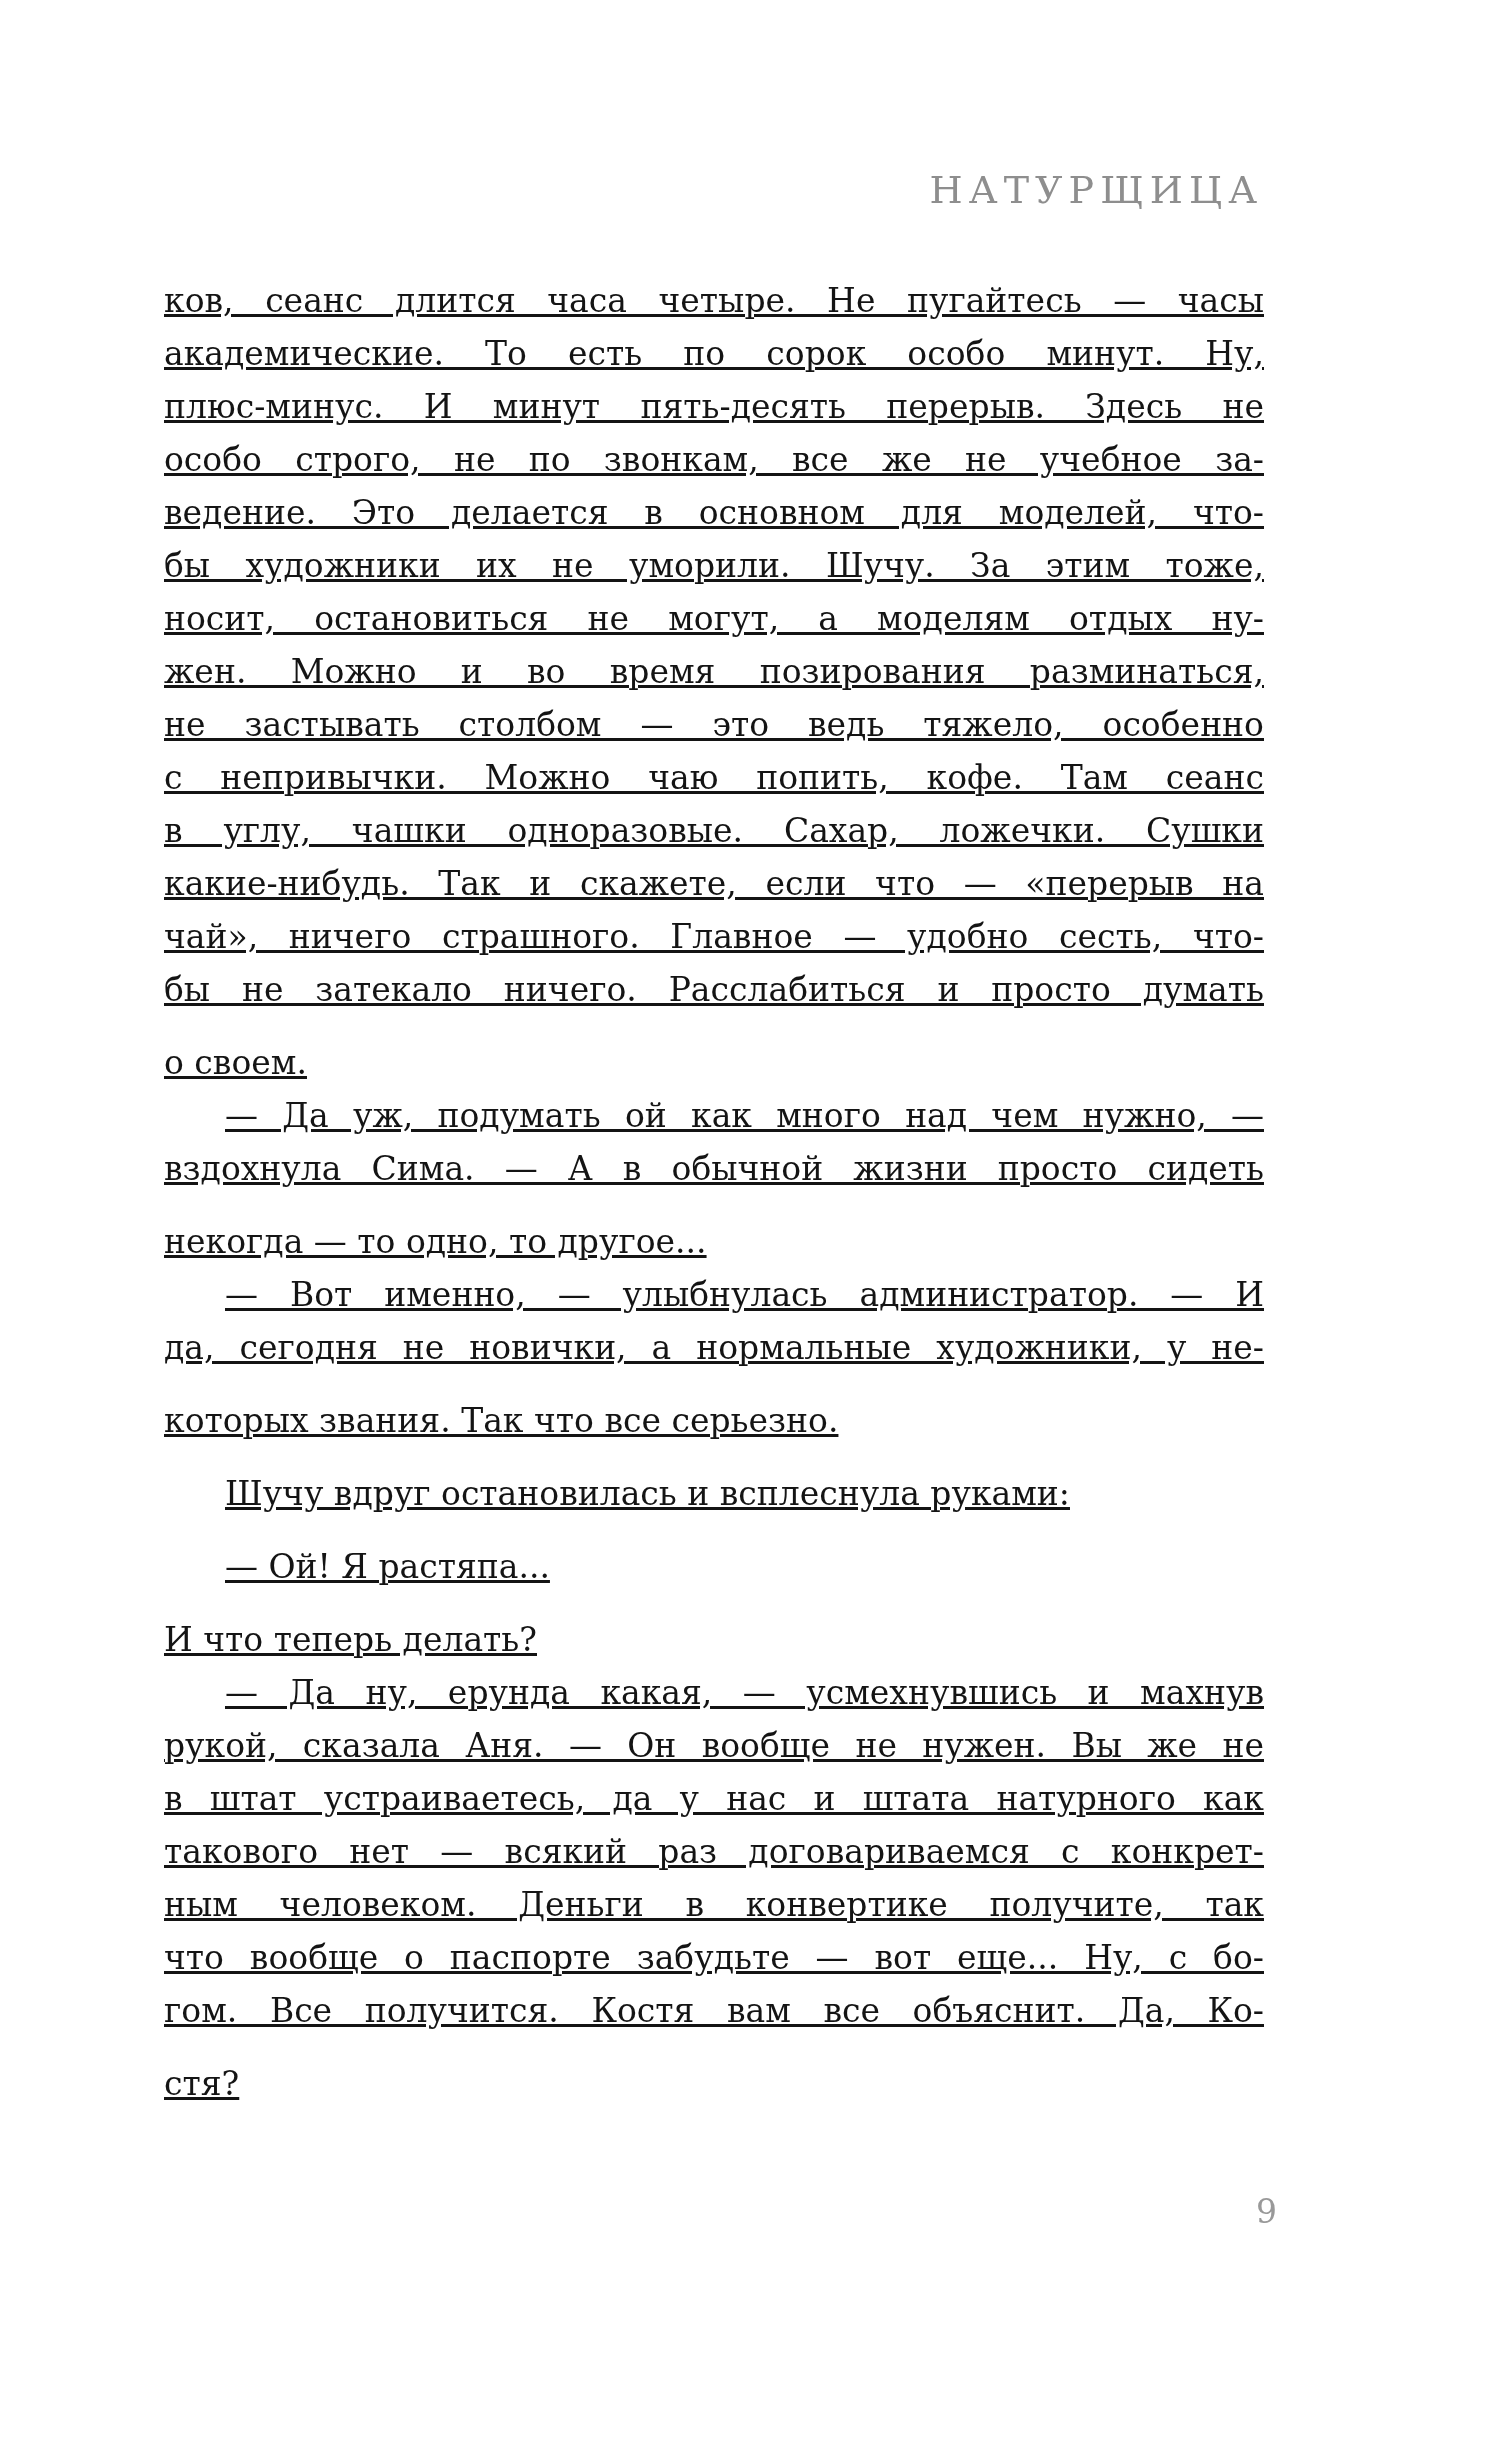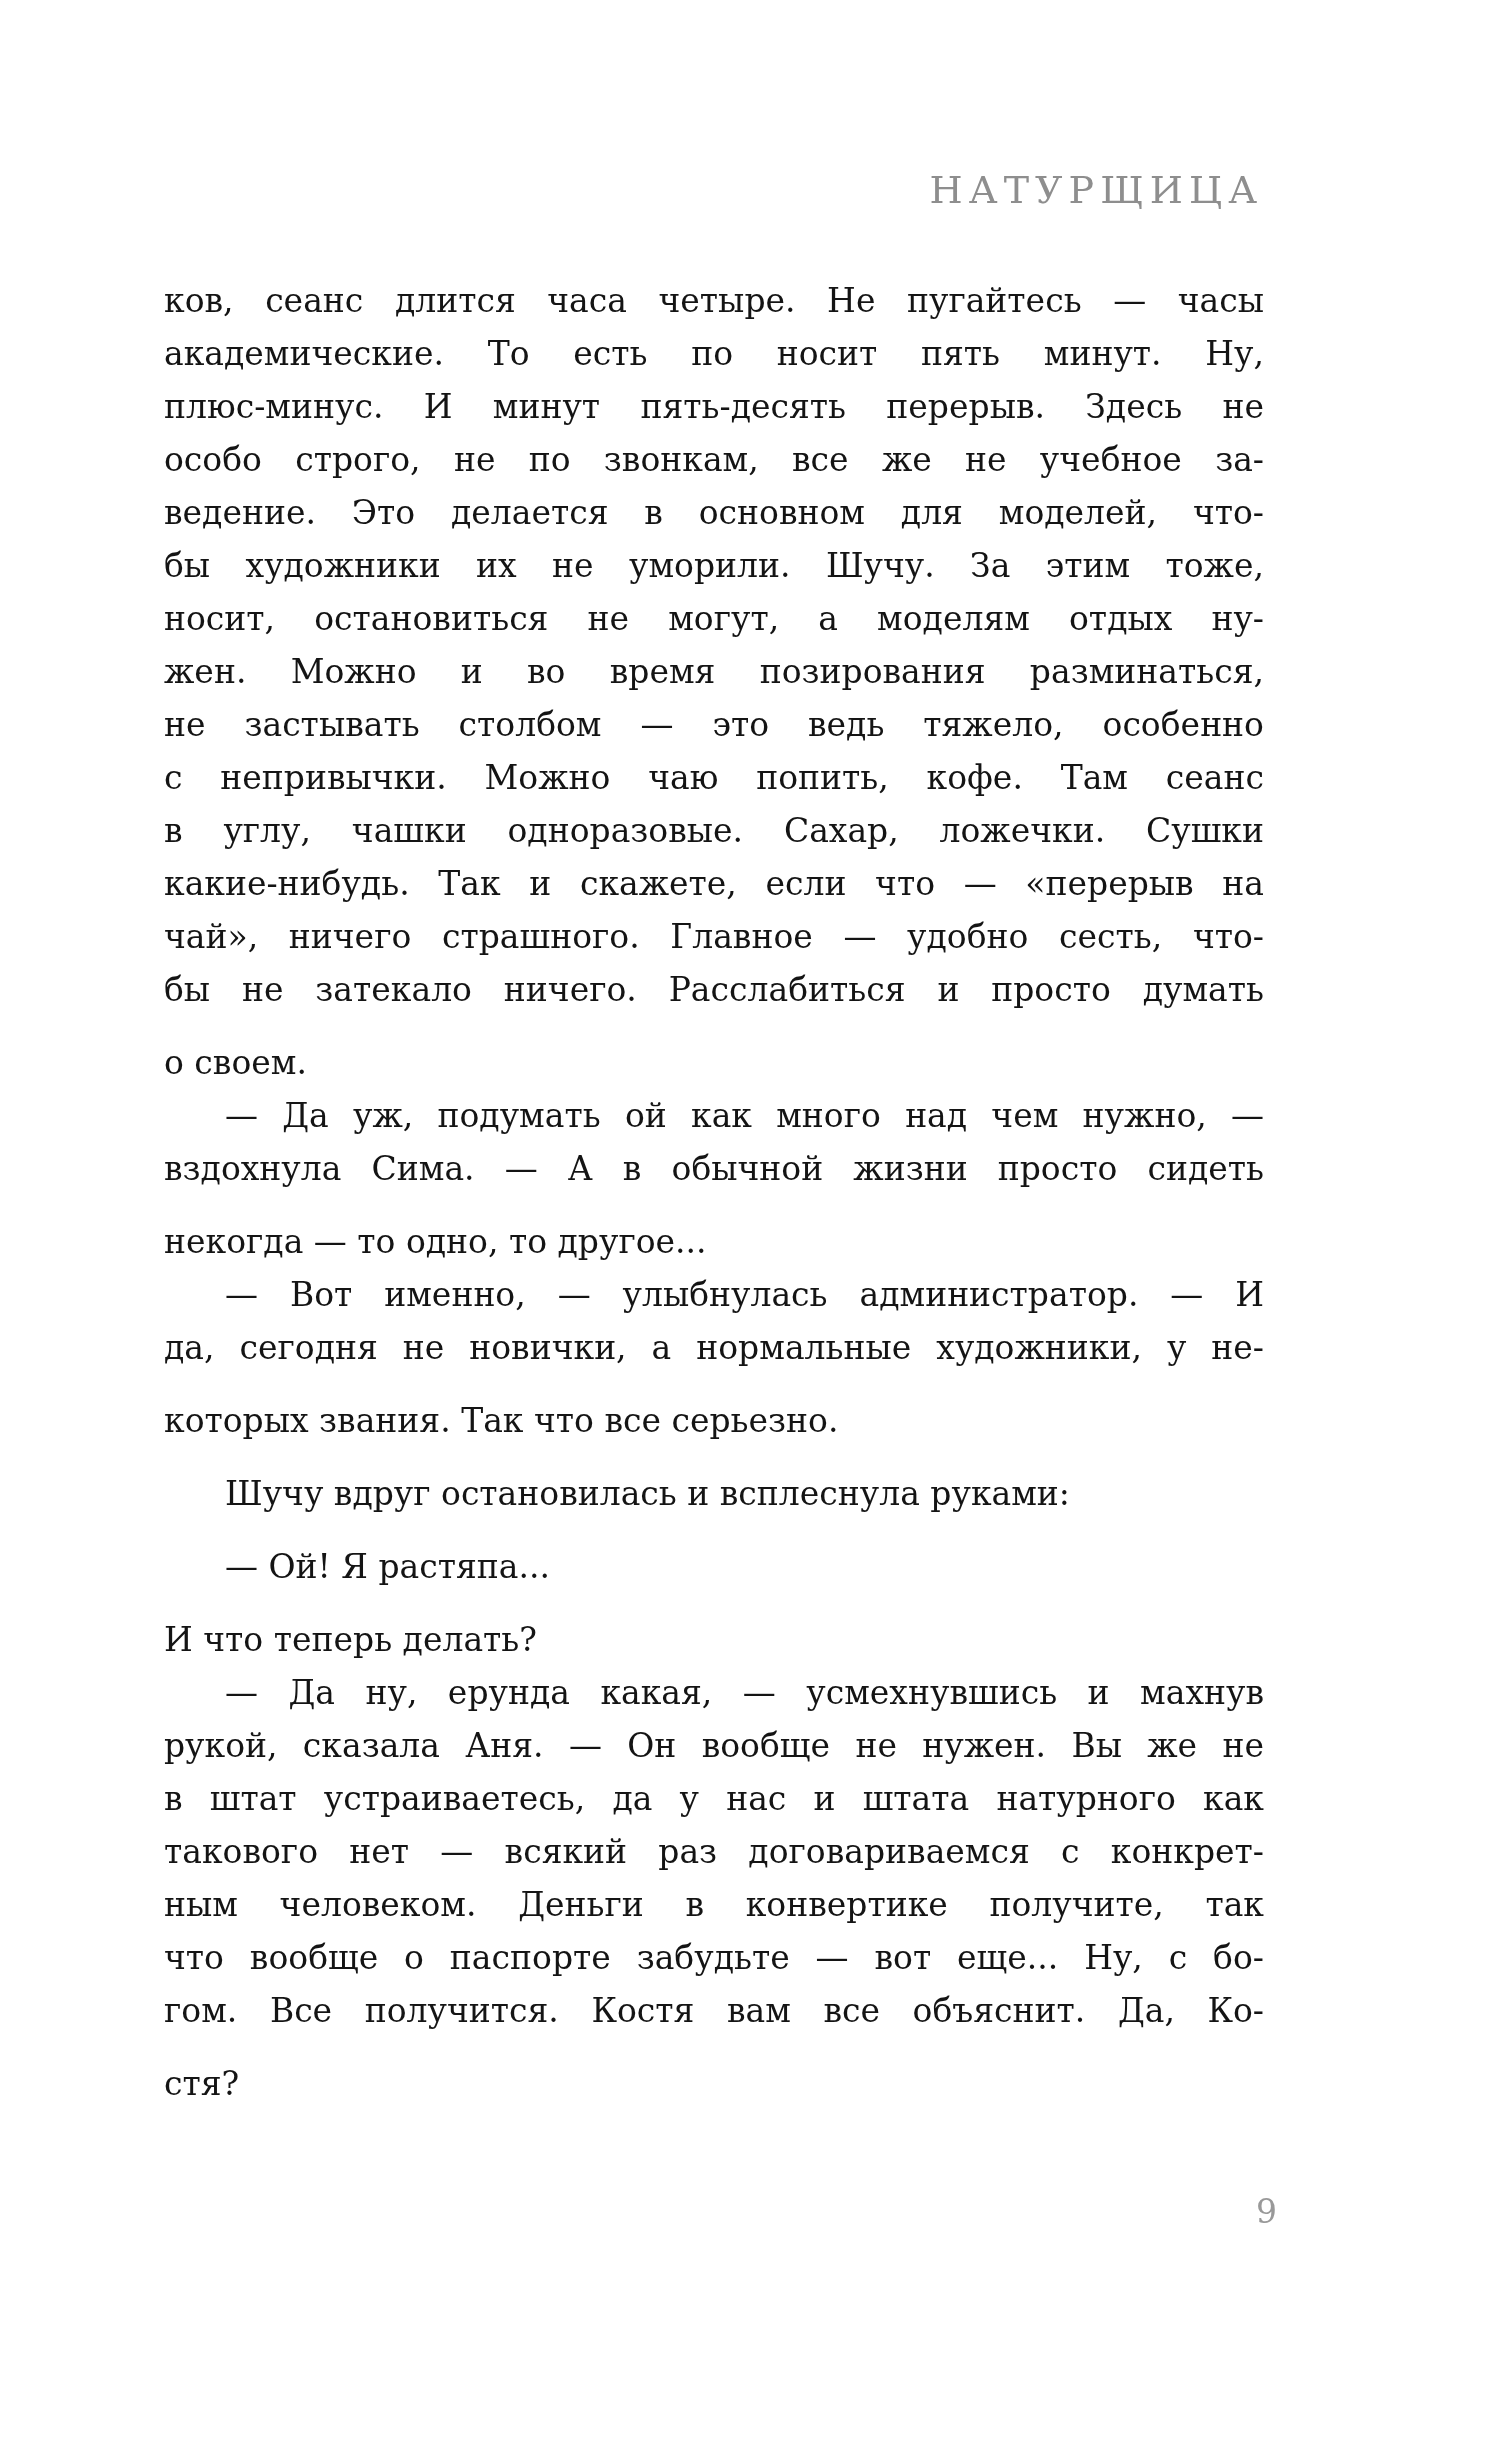--- a/index.html
+++ b/index.html
@@ -26,20 +26,21 @@
     white-space: nowrap;
   }
   .text-block {
     position: absolute;
     left: 164px;
     top: 274px;
     width: 1100px;
     font-size: 33px;
     line-height: 53px;
     color: #141414;
+    text-decoration: underline;
   }
   .text-line {
     text-align: justify;
     text-align-last: justify;
     white-space: normal;
     height: 53px;
   }
   .text-line.para-end {
     text-align-last: left;
     margin-top: 20px;
@@ -57,21 +58,21 @@
   }
 </style>
 </head>
 <body>
 
 <div class="page">
   <div class="running-header">НАТУРЩИЦА</div>
 
   <div class="text-block" id="text-block">
       <div class="text-line">ков, сеанс длится часа четыре. Не пугайтесь — часы</div>
-      <div class="text-line">академические. То есть по носит пять минут. Ну,</div>
+      <div class="text-line">академические. То есть по сорок особо минут. Ну,</div>
       <div class="text-line">плюс-минус. И минут пять-десять перерыв. Здесь не</div>
       <div class="text-line">особо строго, не по звонкам, все же не учебное за-</div>
       <div class="text-line">ведение. Это делается в основном для моделей, что-</div>
       <div class="text-line">бы художники их не уморили. Шучу. За этим тоже,</div>
       <div class="text-line">носит, остановиться не могут, а моделям отдых ну-</div>
       <div class="text-line">жен. Можно и во время позирования разминаться,</div>
       <div class="text-line">не застывать столбом — это ведь тяжело, особенно</div>
       <div class="text-line">с непривычки. Можно чаю попить, кофе. Там сеанс</div>
       <div class="text-line">в углу, чашки одноразовые. Сахар, ложечки. Сушки</div>
       <div class="text-line">какие-нибудь. Так и скажете, если что — «перерыв на</div>

